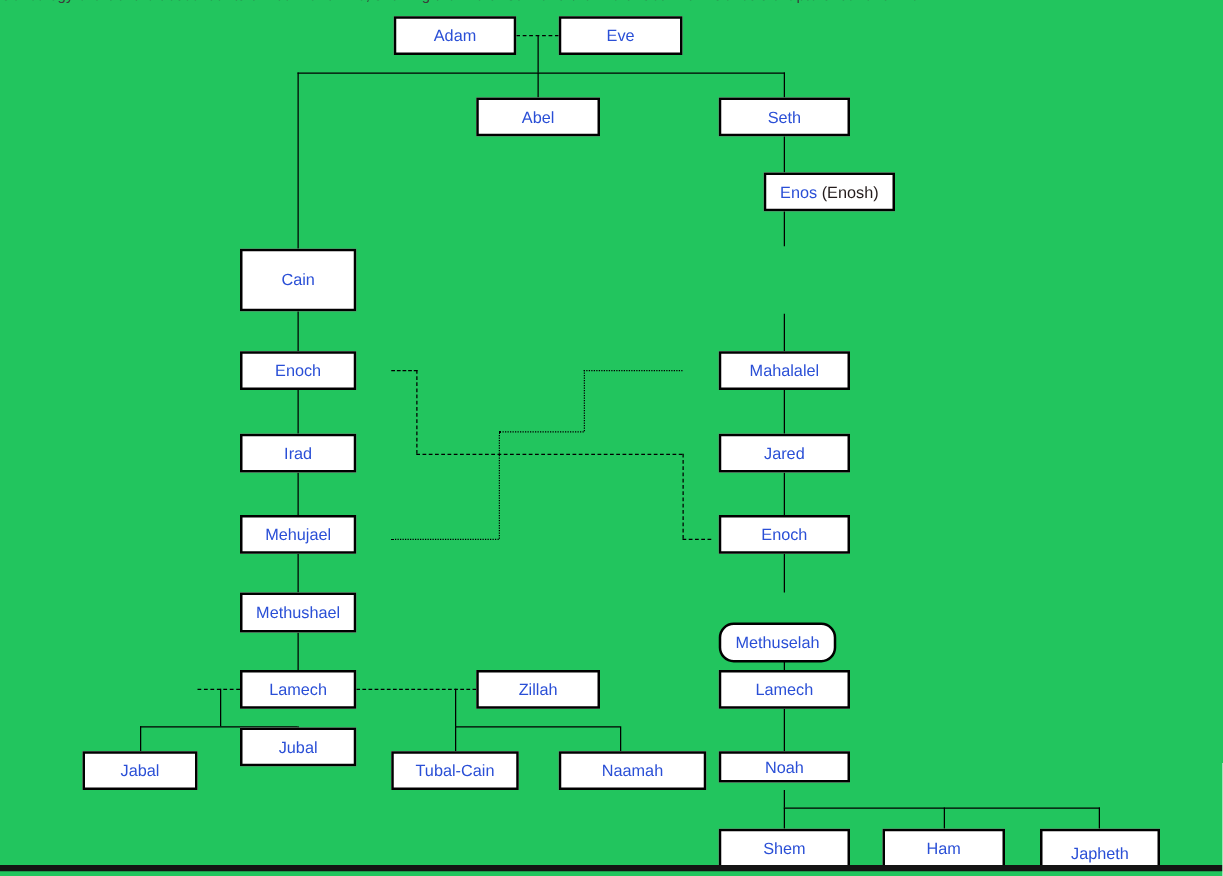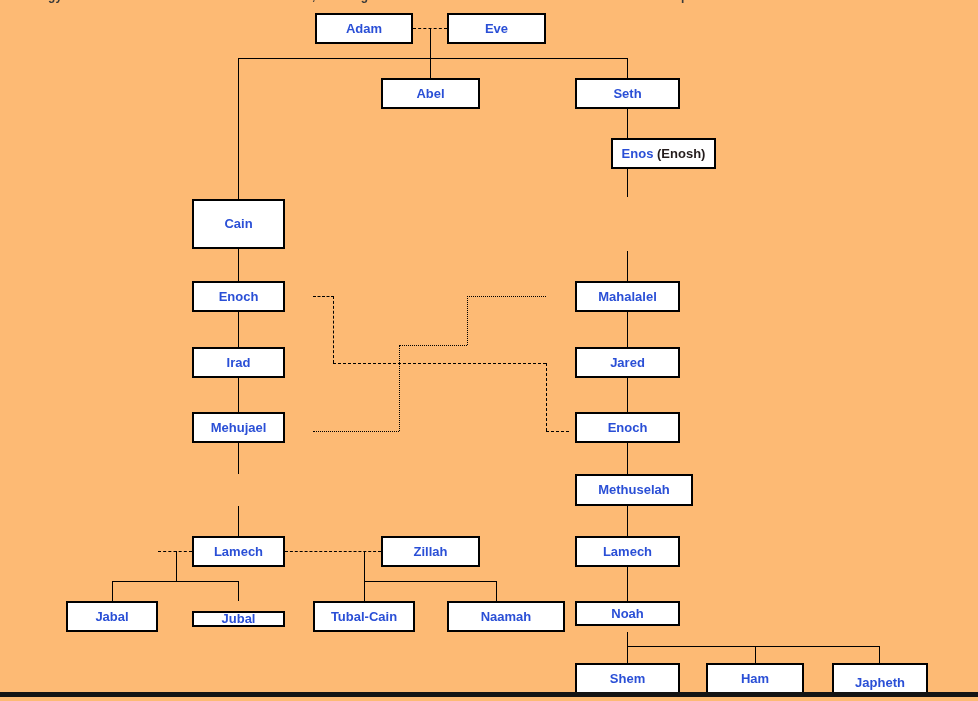--- a/index.html
+++ b/index.html
@@ -8,23 +8,22 @@
     padding: 0;
     background: #ffffff;
   }
   body {
     font-family: "Liberation Sans", sans-serif;
   }
   #canvas {
     position: relative;
     width: 978px;
     height: 701px;
-    background: #fdba74;
+    background: #22c55e;
     overflow: hidden;
-    font-weight: bold;
   }
   
   .node {
     position: absolute;
     box-sizing: border-box;
     border: 2px solid #000000;
     background: #ffffff;
     color: #2a4fd6;
     font-size: 13px;
     line-height: 1.35;
@@ -184,21 +183,21 @@
   </div>
   <div class="node" style="left:575px; top:281px; width:105px; height:31px;">
     <span>Mahalalel</span>
   </div>
   <div class="node" style="left:575px; top:347px; width:105px; height:31px;">
     <span>Jared</span>
   </div>
   <div class="node" style="left:575px; top:412px; width:105px; height:31px;">
     <span>Enoch</span>
   </div>
-  <div class="node" style="left:575px; top:474px; width:118px; height:32px;">
+  <div class="node" style="left:575px; top:498px; width:94px; height:32px;border-radius:12px;">
     <span>Methuselah</span>
   </div>
   <div class="node" style="left:575px; top:536px; width:105px; height:31px;">
     <span>Lamech</span>
   </div>
   <div class="node" style="left:575px; top:601px; width:105px; height:25px;">
     <span>Noah</span>
   </div>
 
   <div class="node" style="left:575px; top:663px; width:105px; height:31px;">
@@ -216,32 +215,35 @@
   </div>
   <div class="node" style="left:192px; top:281px; width:93px; height:31px;">
     <span>Enoch</span>
   </div>
   <div class="node" style="left:192px; top:347px; width:93px; height:31px;">
     <span>Irad</span>
   </div>
   <div class="node" style="left:192px; top:412px; width:93px; height:31px;">
     <span>Mehujael</span>
   </div>
+  <div class="node" style="left:192px; top:474px; width:93px; height:32px;">
+    <span>Methushael</span>
+  </div>
   <div class="node" style="left:192px; top:536px; width:93px; height:31px;">
     <span>Lamech</span>
   </div>
 
   <div class="node" style="left:381px; top:536px; width:99px; height:31px;">
     <span>Zillah</span>
   </div>
 
   <div class="node" style="left:66px; top:601px; width:92px; height:31px;">
     <span>Jabal</span>
   </div>
-  <div class="node" style="left:192px; top:611px; width:93px; height:16px;">
+  <div class="node" style="left:192px; top:582px; width:93px; height:31px;">
     <span>Jubal</span>
   </div>
   <div class="node" style="left:313px; top:601px; width:102px; height:31px;">
     <span>Tubal-Cain</span>
   </div>
   <div class="node" style="left:447px; top:601px; width:118px; height:31px;">
     <span>Naamah</span>
   </div>
 
   <div id="bottom-rule"></div>

